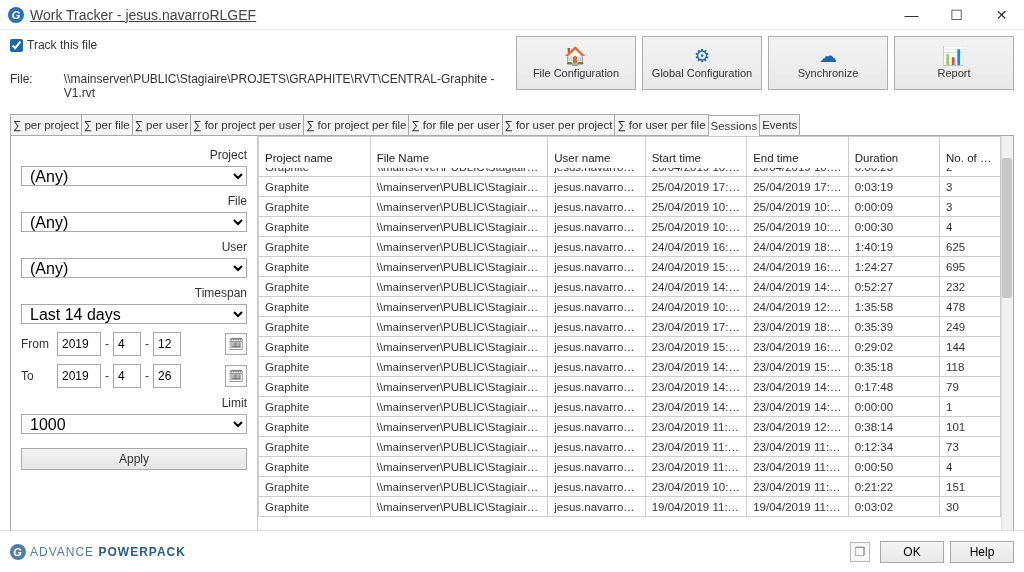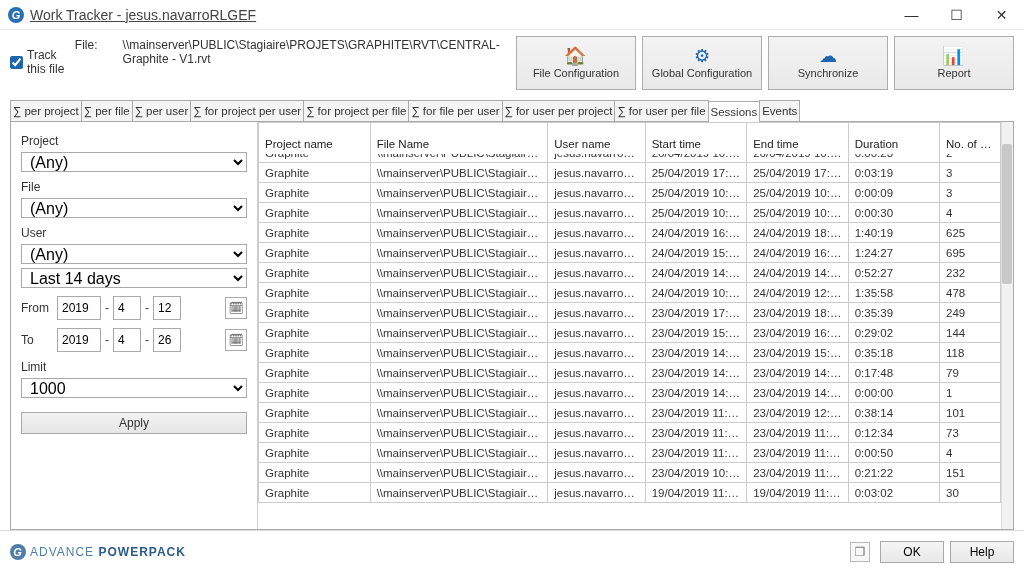--- a/index.html
+++ b/index.html
@@ -9,41 +9,41 @@
 .titlebar { height: 30px; display: flex; align-items: center; padding: 0 0 0 8px; border-bottom: 1px solid #e5e5e5; }
 .titlebar .app-icon { width: 16px; height: 16px; background: #2b6fb3; border-radius: 50%; margin-right: 6px; display:flex; align-items:center; justify-content:center; color:#fff; font-style:italic; font-weight:bold; font-size:11px; }
 .titlebar .title { flex: 1; font-size: 14px; color: #444; text-decoration: underline; }
 .titlebar .win-controls { display: flex; }
 .titlebar .win-btn { width: 45px; height: 30px; display:flex; align-items:center; justify-content:center; font-size: 14px; }
 
 .content { padding: 6px 10px 0 10px; }
 
 
 .top-row { display:flex; gap: 8px; align-items:stretch; }
-.top-left { flex: 1; display:flex; flex-direction:row; gap:2px; padding-top:2px; }
+.top-left { flex: 1; display:flex; flex-direction:column; gap:16px; padding-top:2px; }
 .track-row { display:flex; align-items:center; gap:4px; margin-bottom:4px; }
 .track-row input[type=checkbox] { width:13px; height:13px; accent-color:#1e66ab; }
 .info-row { display:flex; gap:8px; font-size:12px; margin-bottom:4px; }
 .info-row .label { width: 48px; color:#333; }
 .info-row .value { color:#333; }
 
 .top-buttons { display:flex; gap:6px; }
 .big-btn { width: 120px; height: 54px; border:1px solid #adadad; background: linear-gradient(#f3f3f3,#e9e9e9); display:flex; flex-direction:column; align-items:center; justify-content:center; gap:2px; font-size:11px; color:#333; cursor:pointer; }
 .big-btn .icon { color:#1e67ad; font-size:18px; line-height:1; }
 
 
 .tabs { display:flex; margin-top:10px; border-bottom:1px solid #aaa; }
 .tab { padding: 4px 2px; border:1px solid #aaa; border-bottom:none; margin-right:-1px; background:#f4f4f4; font-size:11.5px; color:#333; cursor:pointer; }
 .tab.active { background:#fff; position:relative; top:1px; }
 
 .grid-area { display:flex; border:1px solid #aaa; border-top:none; height: 408px; }
 
 
 .filters { width: 246px; padding: 8px 10px 8px 10px; display:flex; flex-direction:column; gap:4px; font-size:12px; }
-.filters label.head { font-size:12px; margin-top:4px; }
+.filters label.head { font-size:12px; margin-top:4px;text-align:right; }
 .filters select, .filters input[type=text].full { width:100%; height:20px; border:1px solid #a9a9a9; background:#fff; font-size:16px; padding:0 4px; }
 .date-row { display:flex; align-items:center; gap:4px; margin-top:4px; }
 .date-row .lab { width:32px; font-size:12px; }
 .date-row input { height:24px; border:1px solid #a9a9a9; text-align:left; padding:0 4px; font-size:12px; }
 .date-row .y { width:44px; } .date-row .m { width:28px; } .date-row .d { width:28px; }
 .date-row .sep { }
 .cal-btn { width:22px; height:22px; border:1px solid #a9a9a9; background:#fff; display:flex; align-items:center; justify-content:center; font-size:12px; margin-left:auto; }
 .apply-btn { margin-top:10px; height:22px; border:1px solid #a9a9a9; background:linear-gradient(#f2f2f2,#e6e6e6); cursor:pointer; text-align:center; line-height:20px; font-size:12px; }
 
 
@@ -127,20 +127,21 @@
     <div class="filters">
       <label class="head">Project</label>
       <select><option>(Any)</option></select>
 
       <label class="head">File</label>
       <select><option>(Any)</option></select>
 
       <label class="head">User</label>
       <select><option>(Any)</option></select>
 
+      <label class="head">Timespan</label>
       <select><option>Last 14 days</option></select>
 
       <div class="date-row">
         <span class="lab">From</span>
         <input class="y" value="2019" style=""> 
           <span class="sep">-</span>
         <input class="m" value="4" style=""> 
           <span class="sep">-</span>
         <input class="d" value="12" style="">
         <div class="cal-btn">

